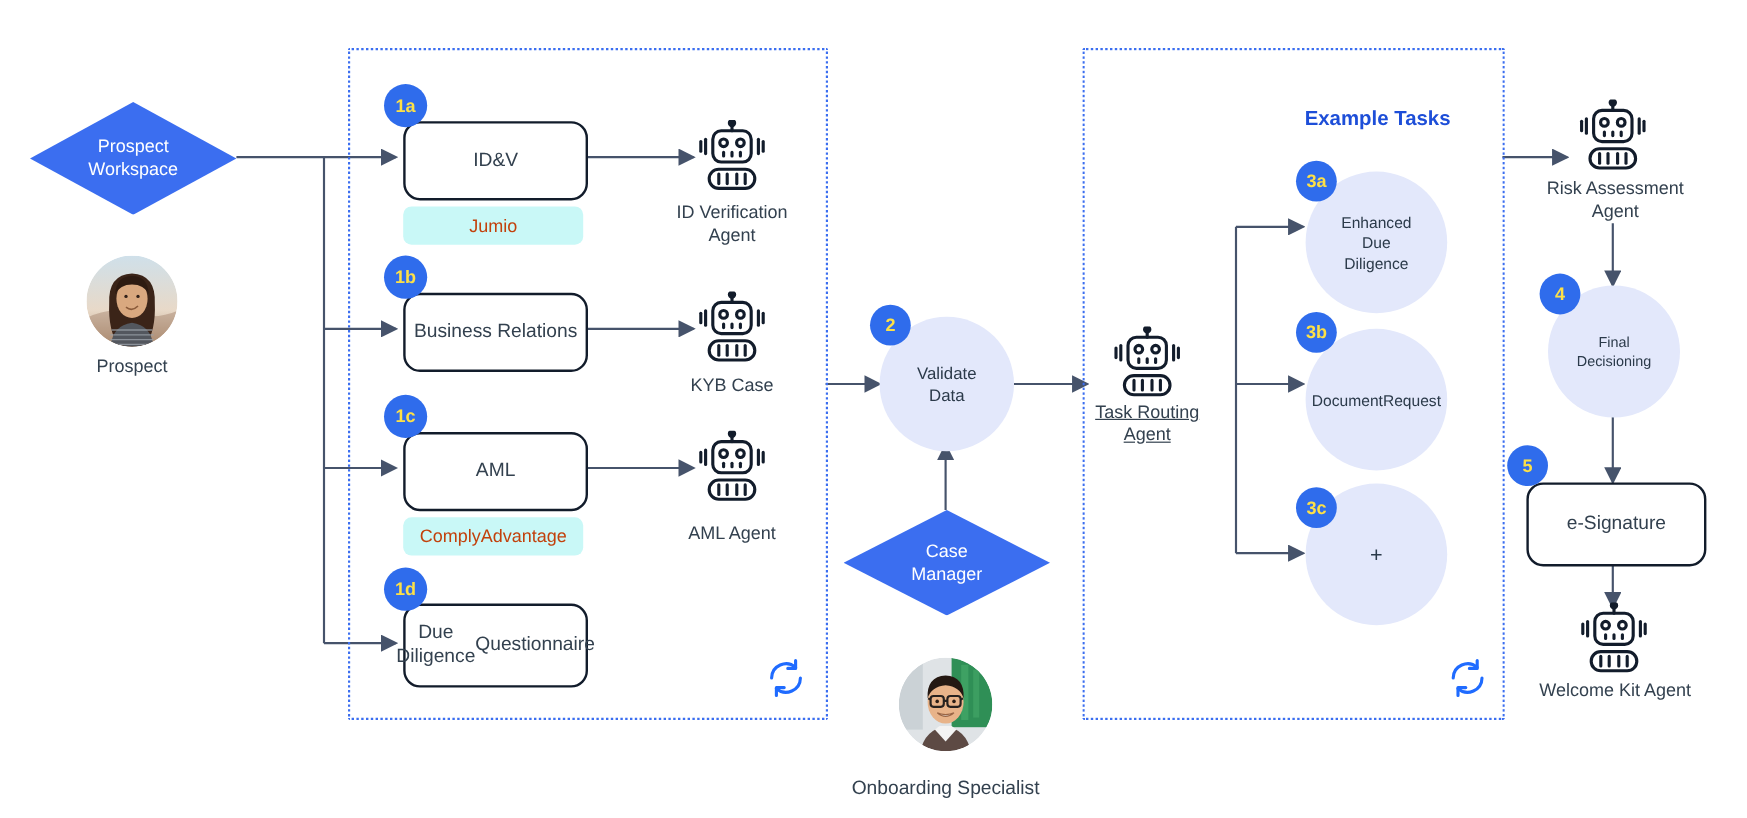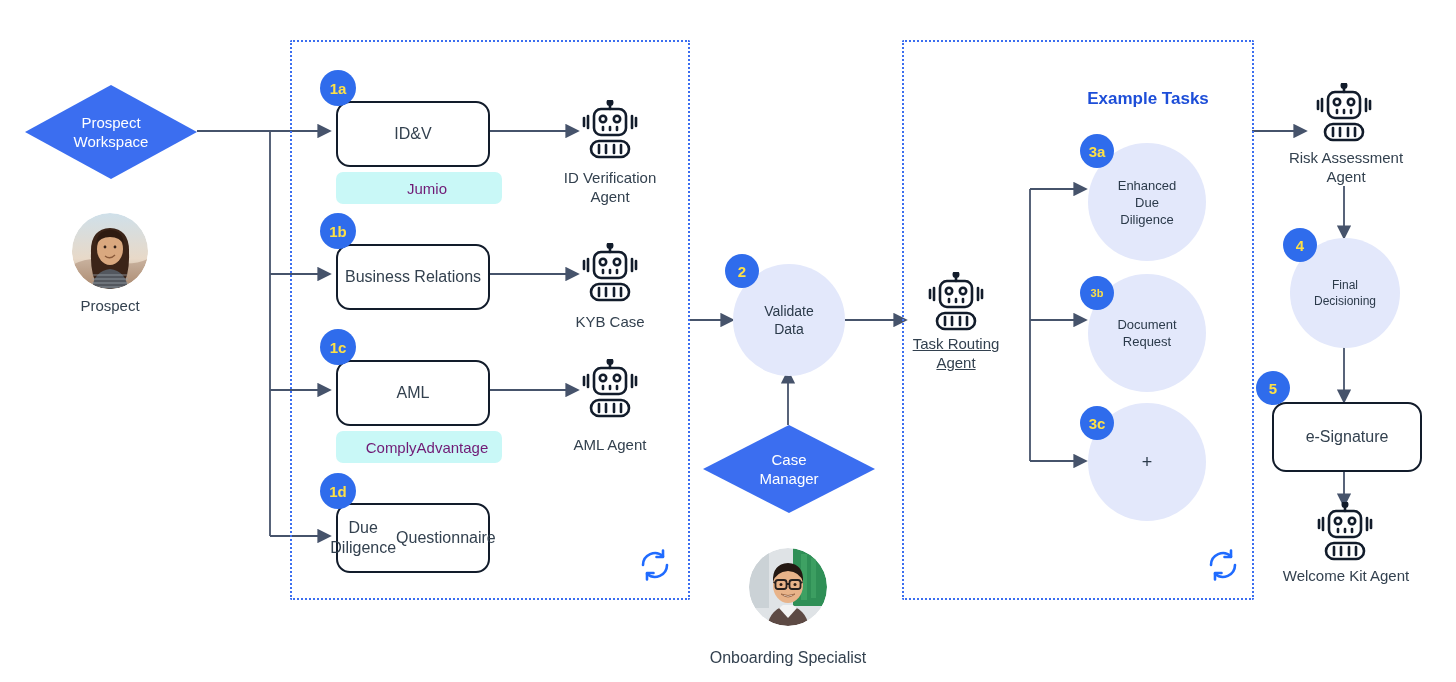--- a/index.html
+++ b/index.html
@@ -17,21 +17,21 @@
       background:#3b6ef0;clip-path:polygon(50% 0,100% 50%,50% 100%,0 50%);}
   .diamond .dtxt{position:relative;color:#ffffff;font-size:15px;line-height:19px;z-index:2;}
 
   
   .rbox{position:absolute;border:2.5px solid #121c2b;border-radius:14px;background:#fff;
         display:flex;align-items:center;justify-content:center;text-align:center;
         font-size:16px;line-height:20px;color:#33414f;}
 
   
   .chip{position:absolute;background:#c9f8f7;border-radius:7px;display:flex;align-items:center;
-        justify-content:center;font-size:15px;color:#701a75;padding-left:16px;}
+        justify-content:center;font-size:15px;color:#c2410c;}
 
   
   .circ{position:absolute;border-radius:50%;background:#e3e8fb;display:flex;align-items:center;
         justify-content:center;text-align:center;color:#2b3a4a;}
 
   
   .badge{position:absolute;border-radius:50%;background:#2f6cec;color:#fde047;
          display:flex;align-items:center;justify-content:center;
          font-weight:bold;z-index:9;}
 
@@ -328,22 +328,22 @@
 
   <div class="hdr" style="left:1028px;top:89px;width:240px;">Example Tasks</div>
 
   <div class="badge" style="left:1080px;top:134px;width:34px;height:34px;font-size:15px;">3a</div>
   <div class="circ" style="left:1088px;top:143px;width:118px;height:118px;flex-direction:column;font-size:13px;line-height:17px;">
     <div>Enhanced</div>
     <div>Due</div>
     <div>Diligence</div>
   </div>
 
-  <div class="badge" style="left:1080px;top:276px;width:34px;height:34px;font-size:11px;">3b</div>
-  <div class="circ" style="left:1088px;top:274px;width:118px;height:118px;flex-direction:column;font-size:13px;line-height:17px;">
+  <div class="badge" style="left:1080px;top:260px;width:34px;height:34px;font-size:15px;">3b</div>
+  <div class="circ" style="left:1088px;top:274px;width:118px;height:118px;flex-direction:row;font-size:13px;line-height:17px;">
     <div>Document</div>
     <div>Request</div>
   </div>
 
   <div class="badge" style="left:1080px;top:406px;width:34px;height:34px;font-size:15px;">3c</div>
   <div class="circ" style="left:1088px;top:403px;width:118px;height:118px;">
     <span class="plus">+</span>
   </div>
 
   <div class="sync" style="left:1206px;top:548px;width:34px;height:34px;">

